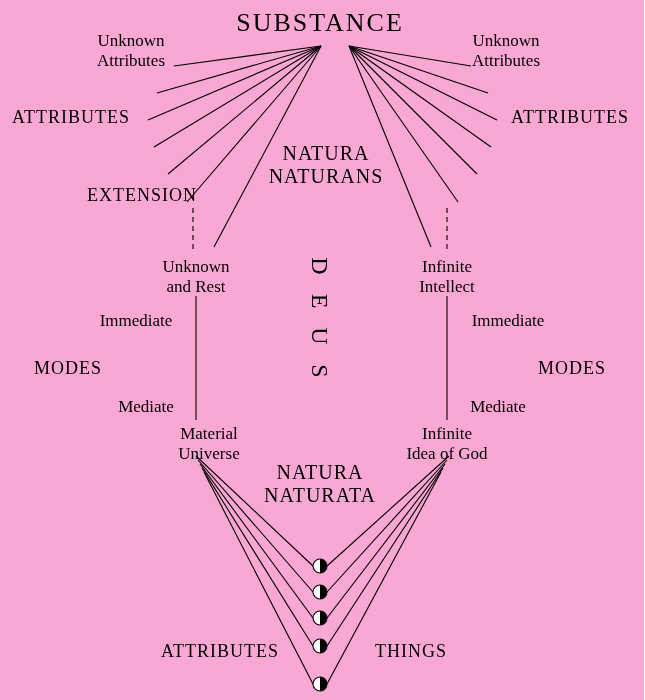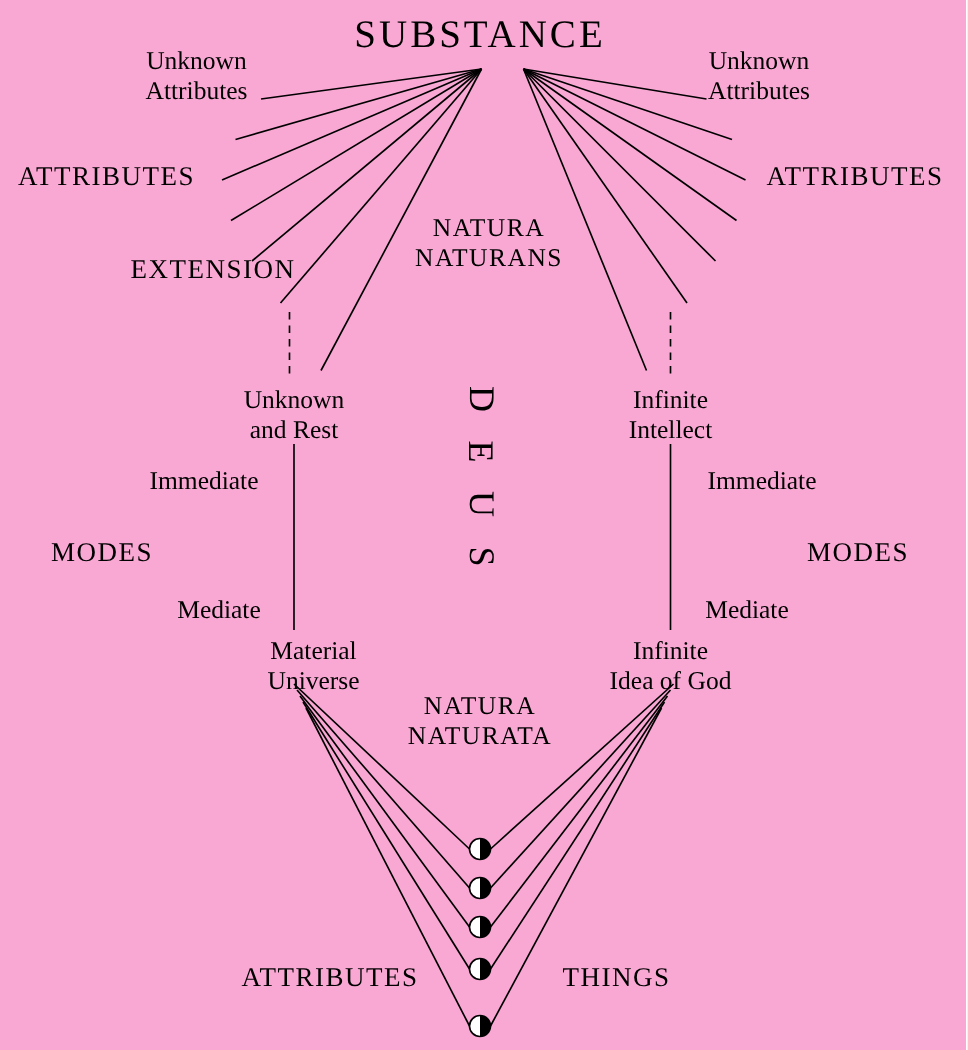--- a/index.html
+++ b/index.html
@@ -23,21 +23,21 @@
   }
   .lbl {
     position: absolute;
     transform: translateX(-50%);
     text-align: center;
     white-space: pre-line;
     line-height: 1.16;
     color: #000;
   }
   .sz-lg  { font-size: 26px; letter-spacing: 2px; }
-  .sz-md  { font-size: 17px; letter-spacing: 1px; }
+  .sz-md  { font-size: 20px; letter-spacing: 1px; }
   .sz-caps{ font-size: 18px; letter-spacing: 1px; }
   .sz-sm  { font-size: 17px; }
   .deus {
     position: absolute;
     left: 320px;
     top: 254px;
     transform: translateX(-50%);
     display: flex;
     flex-direction: column;
     align-items: center;
@@ -133,21 +133,21 @@
 Attributes</div>
   <div class="lbl sz-sm" style="left:506px; top:31px;">Unknown
 Attributes</div>
 
   <div class="lbl sz-caps" style="left:71px; top:107px;">ATTRIBUTES</div>
   <div class="lbl sz-caps" style="left:570px; top:107px;">ATTRIBUTES</div>
 
   <div class="lbl sz-md" style="left:326px; top:142px;">NATURA
 NATURANS</div>
 
-  <div class="lbl sz-caps" style="left:142px; top:169px;">EXTENSION</div>
+  <div class="lbl sz-caps" style="left:142px; top:185px;">EXTENSION</div>
 
   <div class="lbl sz-sm" style="left:196px; top:257px;">Unknown
 and Rest</div>
   <div class="lbl sz-sm" style="left:447px; top:257px;">Infinite
 Intellect</div>
 
   <div class="deus">
     <span>D</span>
     <span>E</span>
     <span>U</span>

